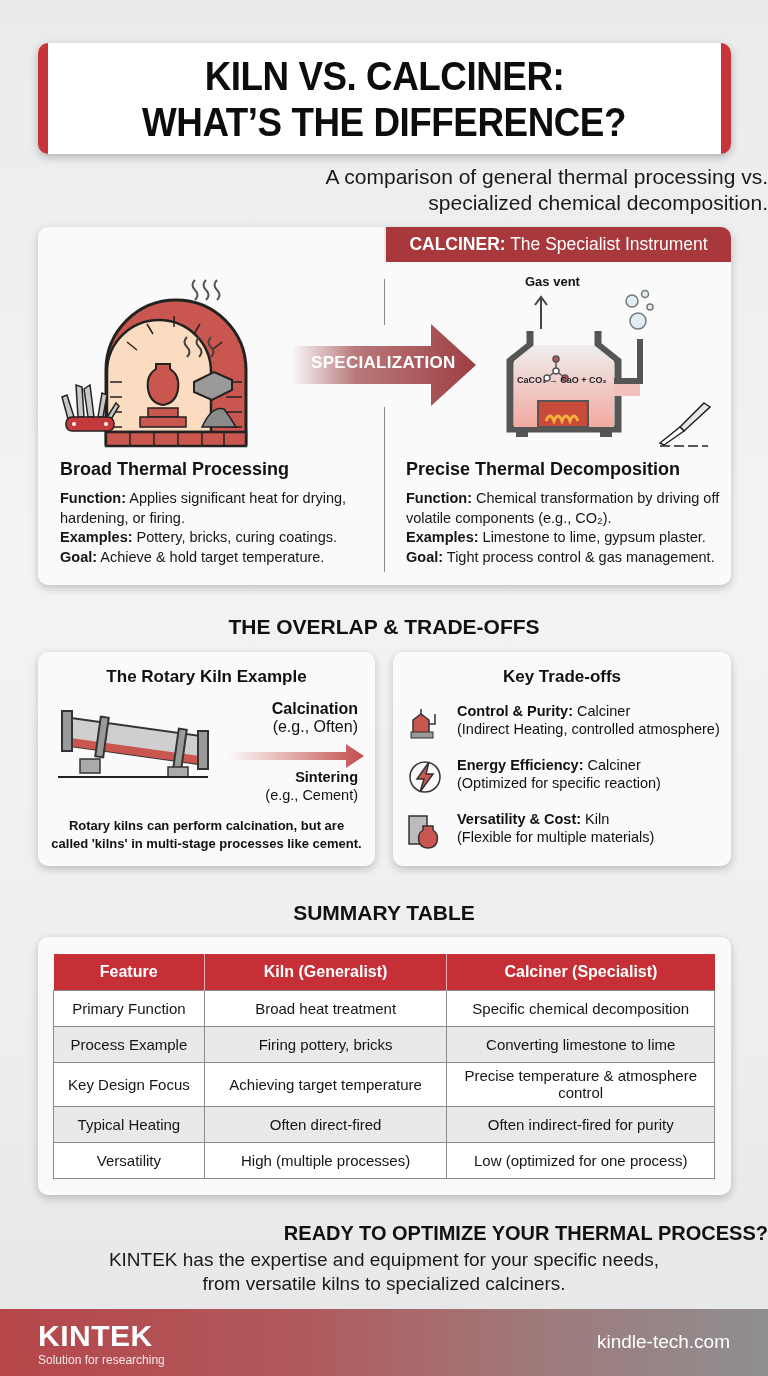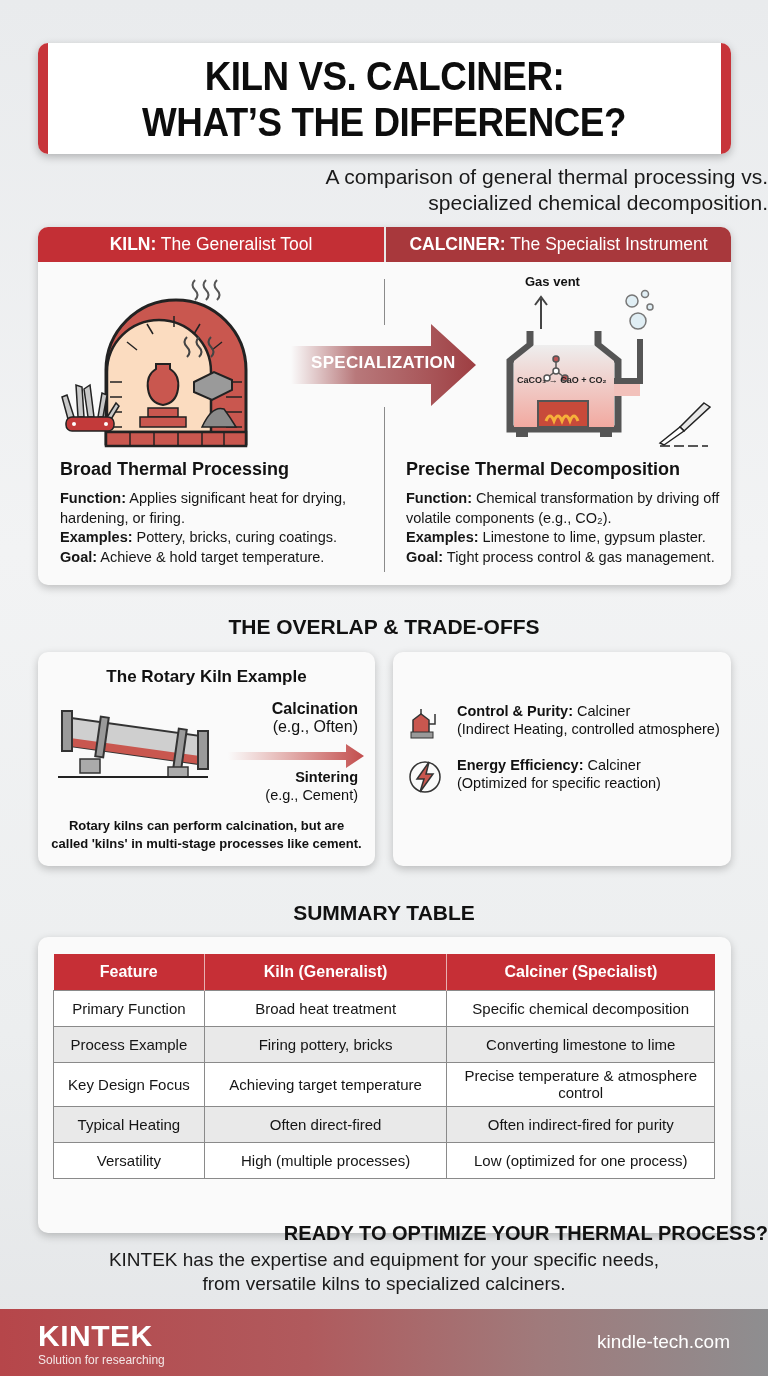--- a/index.html
+++ b/index.html
@@ -66,21 +66,21 @@
   .section-heading {
     left: 0; width: 768px; text-align: center; font-weight: 700; font-size: 21px; color: #111;
   }
 
   .card {
     background: #fafafa; border-radius: 10px; box-shadow: 0 3px 8px rgba(0,0,0,0.22);
   }
   .card-title { position: absolute; width: 100%; text-align: center; font-weight: 700; font-size: 17px; }
 
   
-  .table-card { left: 38px; top: 937px; width: 693px; height: 296px; }
+  .table-card { left: 38px; top: 937px; width: 693px; height: 258px; }
   table.summary {
     position: absolute; left: 15px; top: 17px; width: 662px;
     border-collapse: collapse; font-size: 15px;
   }
   table.summary th {
     background: #c62f36; color: #fff; font-weight: 700; height: 36px;
     border-right: 1px solid #e8b0b2; font-size: 16px;
   }
   table.summary th:last-child { border-right: none; }
   table.summary td {
@@ -107,24 +107,20 @@
   <div class="title-line">KILN VS. CALCINER:</div>
   <div class="title-line">WHAT’S THE DIFFERENCE?</div>
 </div>
 
 <div class="abs subtitle">
   <div>A comparison of general thermal processing vs.</div>
   <div>specialized chemical decomposition.</div>
 </div>
 
 <div class="abs compare">
-  <div class="compare-head head-kiln">
-    <b>KILN:</b>
-      <span style="white-space:pre"> The Generalist Tool</span>
-  </div>
   <div class="head-divider"></div>
   <div class="compare-head head-calc">
     <b>CALCINER:</b>
       <span style="white-space:pre"> The Specialist Instrument</span>
   </div>
 
   <div class="vdivider" style="top:52px;height:46px;"></div>
   <div class="vdivider" style="top:180px;height:165px;"></div>
 
   <svg class="abs" style="left:14px;top:45px;" width="210" height="190" viewBox="0 0 210 190">
@@ -301,20 +297,21 @@
     <div style="font-weight:700;">Sintering</div>
     <div>(e.g., Cement)</div>
   </div>
   <div class="abs" style="left:0;width:337px;top:165px;text-align:center;font-size:13px;line-height:18px;font-weight:bold;">
     <div>Rotary kilns can perform calcination, but are</div>
     <div>called 'kilns' in multi-stage processes like cement.</div>
   </div>
 </div>
 
 <div class="abs card" style="left:393px;top:652px;width:338px;height:214px;">
+  <div class="card-title" style="top:15px;">Key Trade-offs</div>
 
   <div class="abs" style="left:14px;top:50px;width:320px;height:46px;">
     <svg class="abs" style="left:0;top:4px;" width="36" height="36" viewBox="0 0 36 36">
       <path d="M6 14 L14 8 L22 14 L22 28 L6 28 Z" fill="#c9574f" stroke="#333" stroke-width="1.5"></path>
       <rect x="4" y="26" width="22" height="6" fill="#999" stroke="#333" stroke-width="1"></rect>
       <path d="M22 18 L28 18 L28 8" fill="none" stroke="#333" stroke-width="1.5"></path>
       <line x1="14" y1="3" x2="14" y2="8" stroke="#333" stroke-width="1.5"></line>
     </svg>
     <div class="abs" style="left:50px;top:0;font-size:14.5px;line-height:18px;">
       <div><b>Control &amp; Purity:</b><span> Calciner</span></div>
@@ -326,20 +323,30 @@
     <svg class="abs" style="left:0;top:2px;" width="36" height="38" viewBox="0 0 36 38">
       <circle cx="18" cy="19" r="15" fill="none" stroke="#333" stroke-width="1.5"></circle>
       <path d="M22 4 L10 21 L17 21 L13 34 L26 16 L19 16 Z" fill="#c9574f" stroke="#333" stroke-width="1.5"></path>
     </svg>
     <div class="abs" style="left:50px;top:0;font-size:14.5px;line-height:18px;">
       <div><b>Energy Efficiency:</b><span> Calciner</span></div>
       <div>(Optimized for specific reaction)</div>
     </div>
   </div>
 
+  <div class="abs" style="left:14px;top:158px;width:320px;height:46px;">
+    <svg class="abs" style="left:0;top:2px;" width="36" height="38" viewBox="0 0 36 38">
+      <rect x="2" y="4" width="18" height="28" fill="#bbb" stroke="#333" stroke-width="1.5"></rect>
+      <path d="M16 14 h10 v4 q6 4 4 12 q-2 6 -9 6 q-7 0 -9 -6 q-2 -8 4 -12 z" fill="#c9574f" stroke="#333" stroke-width="1.5"></path>
+    </svg>
+    <div class="abs" style="left:50px;top:0;font-size:14.5px;line-height:18px;">
+      <div><b>Versatility &amp; Cost:</b><span> Kiln</span></div>
+      <div>(Flexible for multiple materials)</div>
+    </div>
+  </div>
 </div>
 
 <div class="abs section-heading" style="top:901px;">SUMMARY TABLE</div>
 <div class="abs card table-card">
   <table class="summary">
     <colgroup>
         <col style="width:151px">
         <col style="width:243px">
         <col style="width:268px">
       </colgroup>

